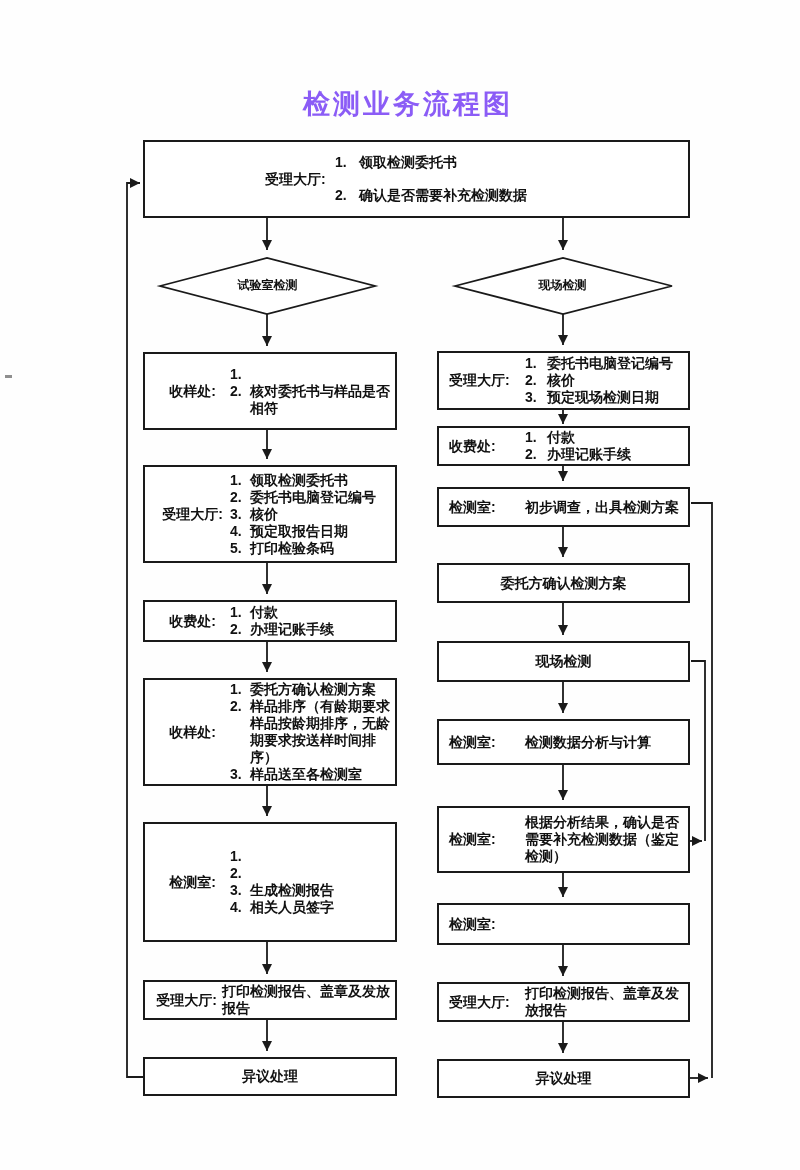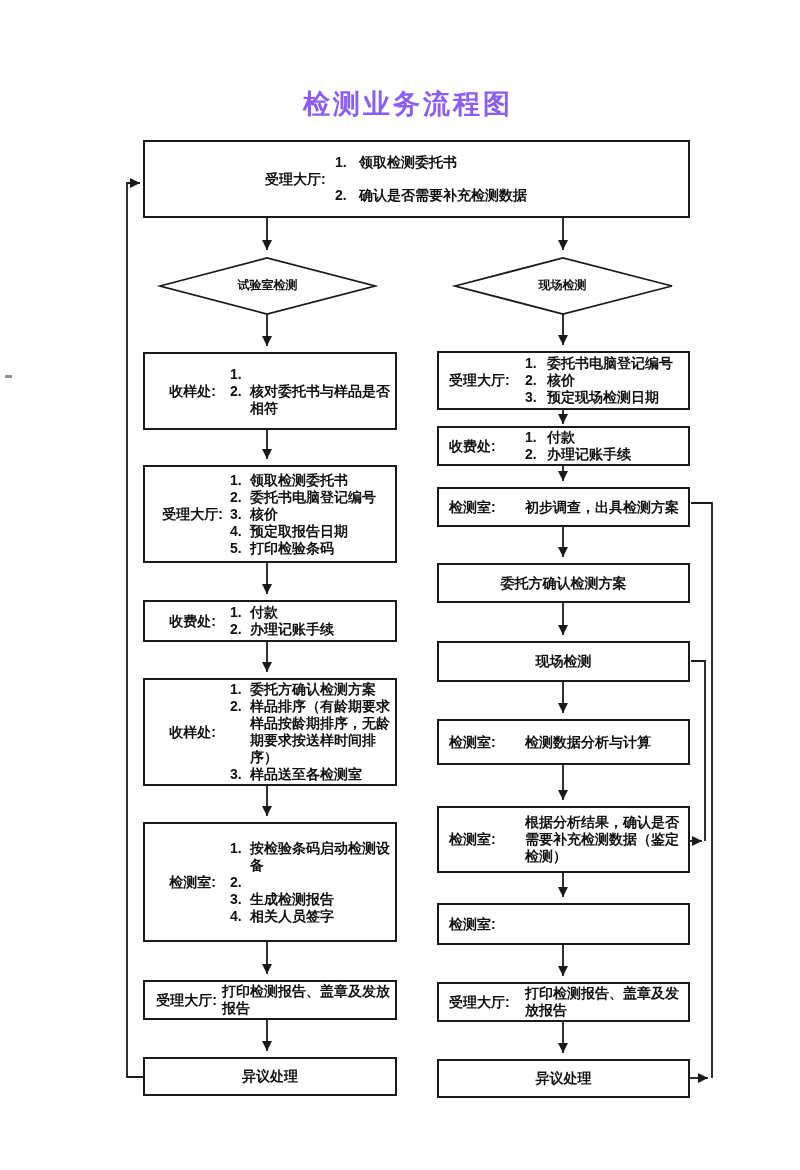--- a/index.html
+++ b/index.html
@@ -184,21 +184,20 @@
         <span class="txt">样品送至各检测室</span>
       </div>
     </div>
   </div>
 
   <div class="box box-l" style="top:822px;height:120px;">
     <span class="lbl">检测室:</span>
     <div class="items">
       <div class="item">
         <span class="num">1.</span>
-        <span class="txt">按检验条码启动检测设备</span>
       </div>
       <div class="item">
         <span class="num">2.</span>
       </div>
       <div class="item">
         <span class="num">3.</span>
         <span class="txt">生成检测报告</span>
       </div>
       <div class="item">
         <span class="num">4.</span>

